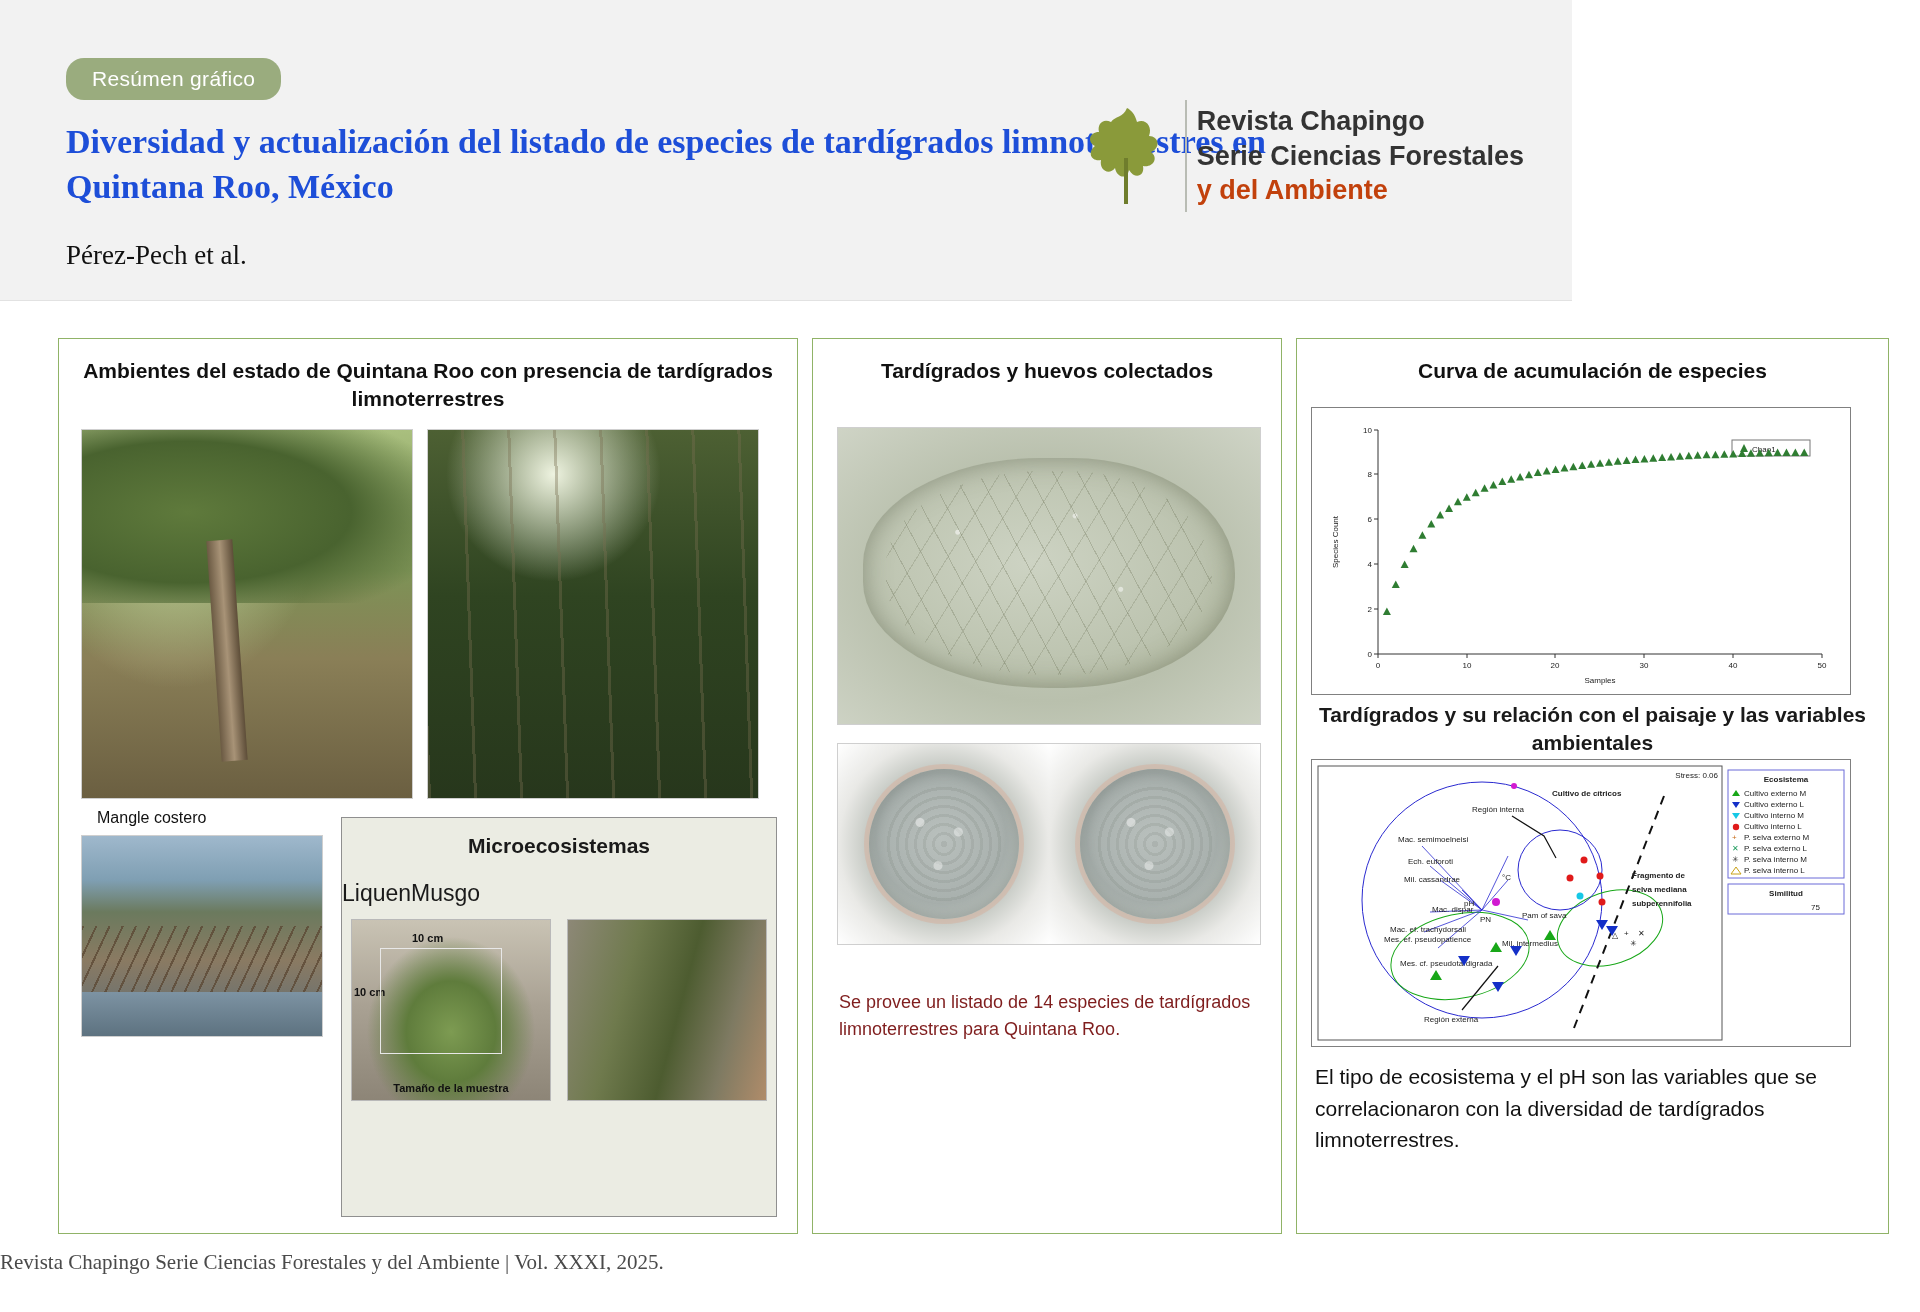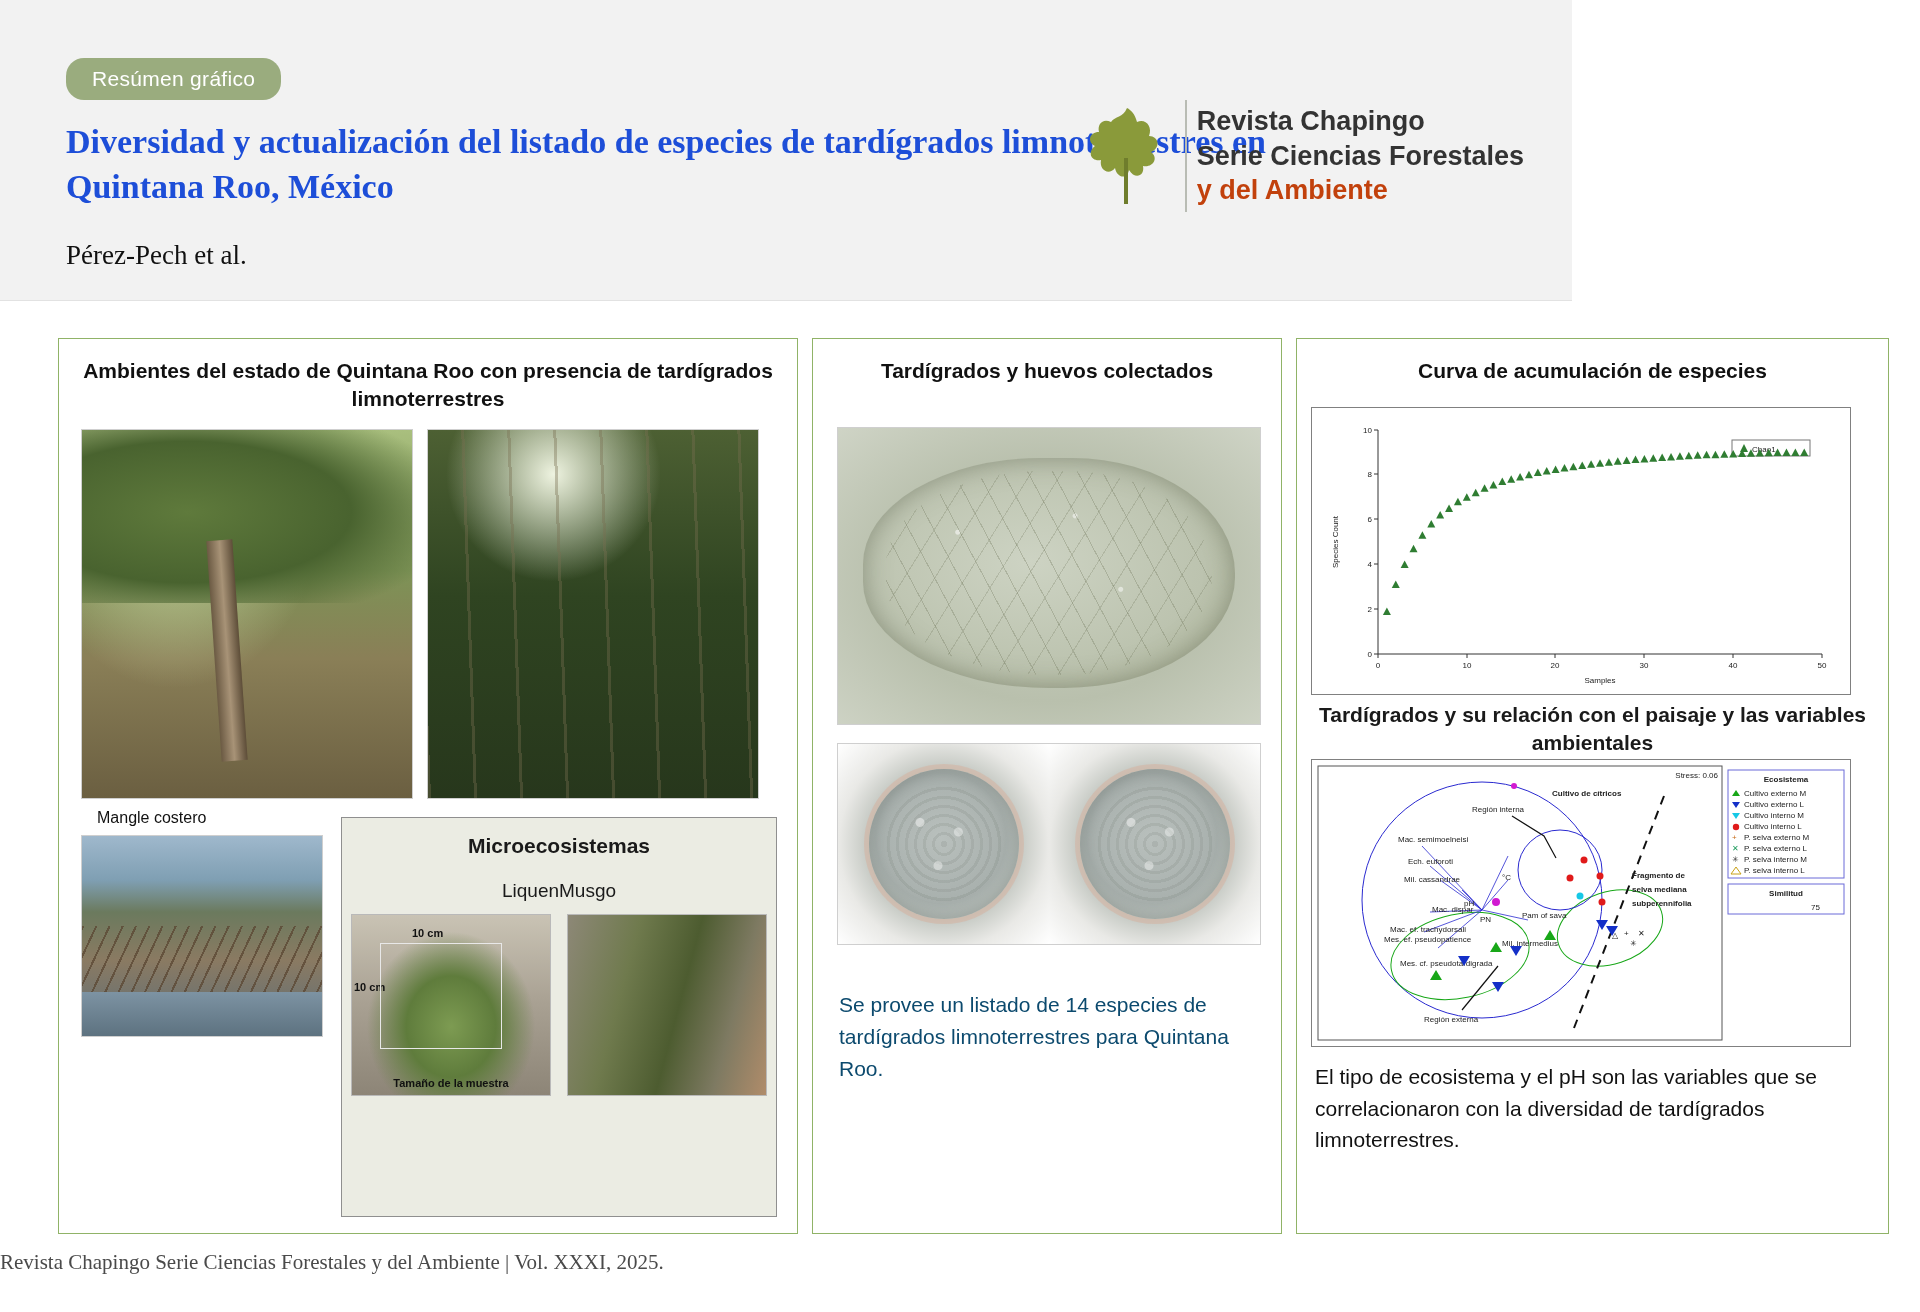--- a/index.html
+++ b/index.html
@@ -166,23 +166,23 @@
     box-sizing: border-box;
   }
   .micro-title {
     text-align: center;
     font-weight: bold;
     font-size: 21px;
     margin-top: 16px;
   }
   .micro-labels {
     display: flex;
-    justify-content: center;
+    justify-content: flex-start;
     margin-top: 22px;
-    font-size: 19px;
+    font-size: 23px;
   }
   .micro-photos {
     display: flex;
     justify-content: center;
     gap: 16px;
     margin-top: 12px;
   }
   .micro-ph {
     width: 198px; height: 180px;
     border: 1px solid #b9b9b9;
@@ -274,23 +274,23 @@
     background:
       radial-gradient(circle at 30% 32%, rgba(255,255,255,.45) 0 4px, rgba(0,0,0,0) 5px),
       radial-gradient(circle at 62% 40%, rgba(255,255,255,.4) 0 4px, rgba(0,0,0,0) 5px),
       radial-gradient(circle at 45% 68%, rgba(255,255,255,.4) 0 4px, rgba(0,0,0,0) 5px),
       repeating-radial-gradient(circle at 50% 50%, rgba(120,128,120,.18) 0 3px, rgba(0,0,0,0) 3px 9px);
   }
   .mid-text {
     position: absolute;
     left: 26px; top: 650px;
     width: 420px;
-    font-size: 21px;
+    font-size: 18px;
     line-height: 1.52;
-    color: #0c4a6e;
+    color: #7f1d1d;
   }
 
   
   .chart-box {
     position: absolute;
     border: 1px solid #808080;
     background: #ffffff;
     box-sizing: border-box;
   }
   #accum-chart { left: 14px; top: 68px; width: 540px; height: 288px; }

